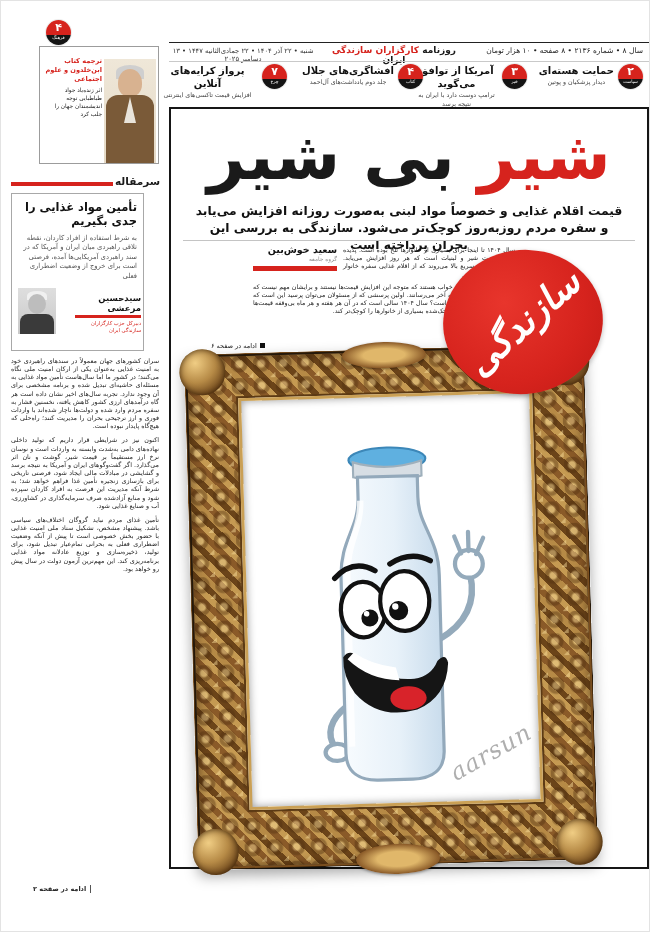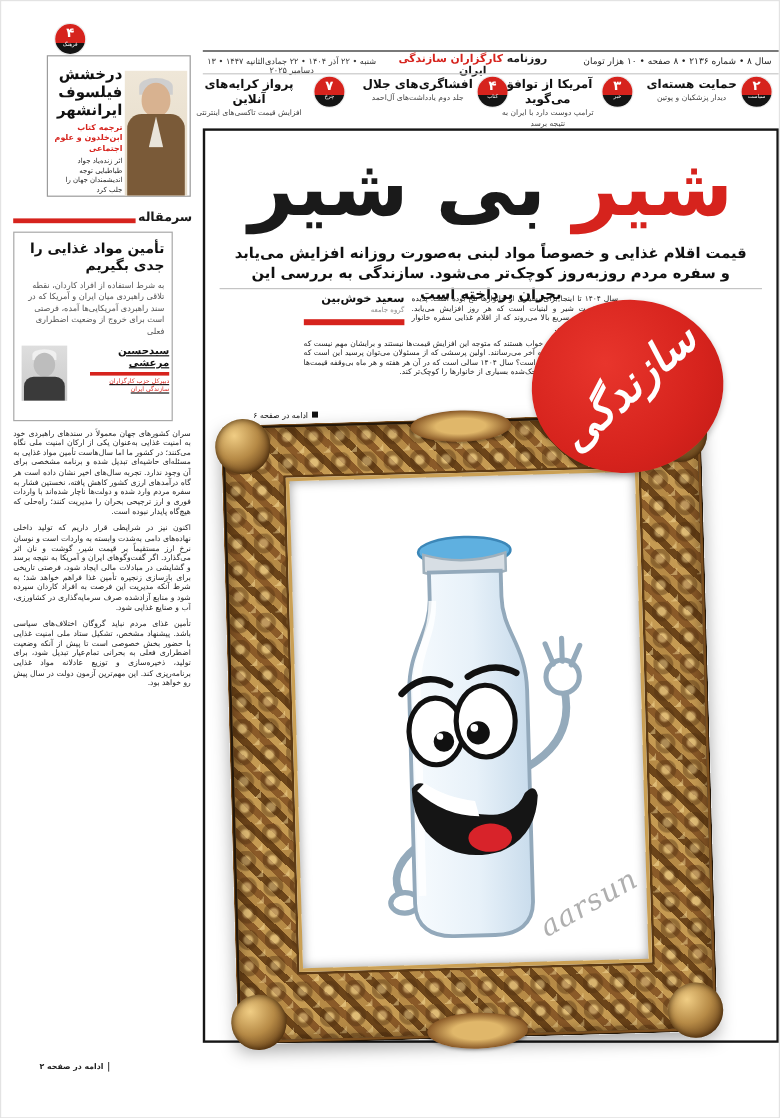--- a/index.html
+++ b/index.html
@@ -53,21 +53,21 @@
   .cb-photo .shirt { position:absolute; right:20px; top:38px; width:12px; height:26px;
     background:#e9e4da; clip-path:polygon(50% 0, 100% 100%, 0 100%); }
 
   
   .kicker-bar { position:absolute; left:10px; top:181px; width:102px; height:4px; background:#d6231d; }
   .kicker { position:absolute; left:114px; top:174px; width:46px; font-size:10.5px; font-weight:bold; text-align:left; }
   .ed-box { position:absolute; left:10px; top:192px; width:133px; height:158px;
     border:1px solid #a8a8a8; padding:6px 6px 4px 6px; background:#fff; }
   .ed-title { font-size:11.5px; font-weight:bold; line-height:14px; text-align:right; color:#111; }
   .ed-lead { margin-top:6px; font-size:6.8px; color:#555; line-height:9.4px; text-align:right; }
-  .ed-byline { margin-top:7px; display:flex; direction:ltr; gap:19px; align-items:flex-start;text-decoration:underline; }
+  .ed-byline { margin-top:7px; display:flex; direction:ltr; gap:19px; align-items:flex-end; }
   .ed-photo { width:38px; height:46px; background:linear-gradient(#dedede,#c9c9c9); position:relative; overflow:hidden; flex:0 0 auto; }
   .ed-photo .head { position:absolute; left:10px; top:6px; width:18px; height:20px; border-radius:50%; background:#bdbdbd; }
   .ed-photo .hair { position:absolute; left:9px; top:3px; width:20px; height:9px; border-radius:50% 50% 0 0; background:#f0f0f0; }
   .ed-photo .body { position:absolute; left:2px; top:26px; width:34px; height:20px; border-radius:8px 8px 0 0; background:#3a3a3a; }
   .ed-bywrap { flex:1; text-align:right; direction:rtl; }
   .ed-author { font-size:8.5px; font-weight:bold; color:#111; }
   .ed-author-bar { width:66px; height:3px; background:#d6231d; margin:2px 0 2px auto; }
   .ed-role { font-size:5.2px; color:#d6231d; line-height:7px; }
   .ed-body { position:absolute; left:10px; top:356px; width:148px; height:522px; overflow:hidden;
     font-size:6.4px; line-height:8.15px; text-align:justify; color:#222; }
@@ -181,21 +181,20 @@
       <div class="t-sub">افزایش قیمت تاکسی‌های اینترنتی</div>
     </div>
   </div>
 
   <div class="culture-box">
     <div class="badge">
       <span class="badge-num">۴</span>
       <span class="badge-sec">فرهنگ</span>
     </div>
     <div class="cb-text">
-      <div class="cb-title">درخشش فیلسوف ایرانشهر</div>
       <div class="cb-red">ترجمه کتاب ابن‌خلدون و علوم اجتماعی</div>
       <div class="cb-sub">اثر زنده‌یاد جواد طباطبایی توجه اندیشمندان جهان را جلب کرد</div>
     </div>
     <div class="cb-photo">
       <div class="hair"></div>
       <div class="head"></div>
       <div class="body"></div>
       <div class="shirt"></div>
     </div>
   </div>

